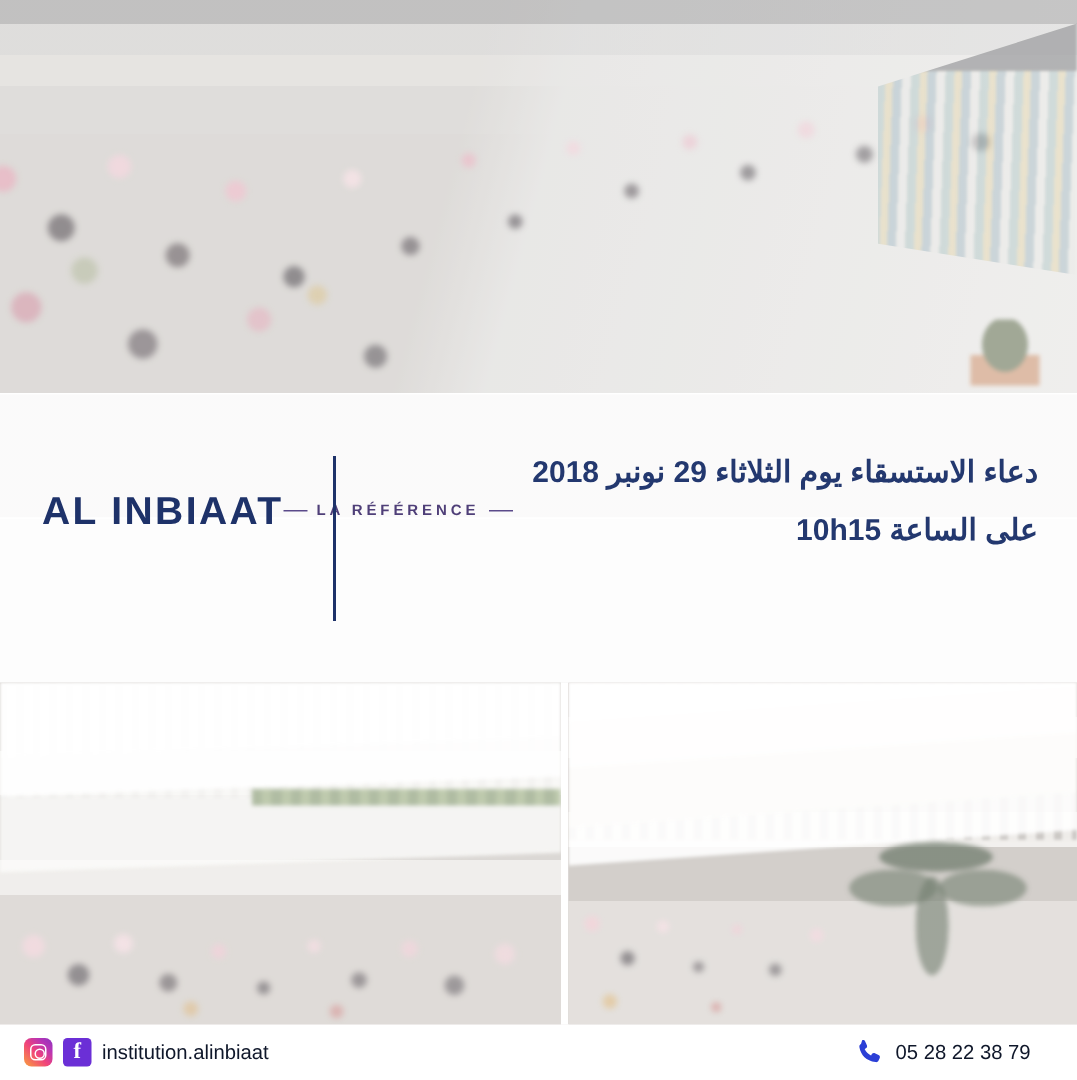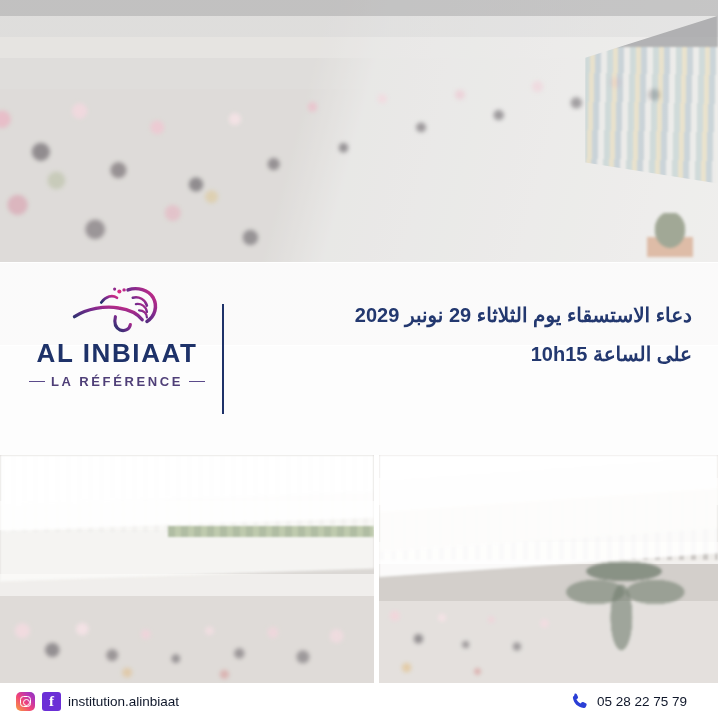--- a/index.html
+++ b/index.html
@@ -162,27 +162,27 @@
     background:
       linear-gradient(180deg,
         rgba(255,255,255,.80) 0 43%,
         rgba(255,255,255,.93) 43% 100%);
   }
   #band-top-rule{ position:absolute; left:0; top:262px; width:718px; height:1px; background:rgba(255,255,255,.85); }
   #band-mid-rule{ position:absolute; left:0; top:345px; width:718px; height:1px; background:rgba(255,255,255,.95); }
 
   
   #logo{ position:absolute; left:28px; top:282px; width:178px; height:112px;
-         display:flex; flex-direction:column; align-items:center; justify-content:flex-start; }
+         display:flex; flex-direction:row; align-items:center; justify-content:flex-start; }
   #logo-mark{ width:96px; height:52px; }
   #logo-word{ font-size:26px; letter-spacing:1.6px; font-weight:bold; color:#1e3269;
               margin-top:4px; white-space:nowrap; }
   #logo-tag{ display:flex; align-items:center; gap:6px; margin-top:5px; }
   #logo-tag .dash{ width:16px; height:1.5px; background:#5b4a8a; }
-  #logo-tag .txt{ font-size:13px; letter-spacing:2.6px; color:#4f3f78; font-weight:bold; white-space:nowrap; }
+  #logo-tag .txt{ font-size:10px; letter-spacing:2.6px; color:#4f3f78; font-weight:bold; white-space:nowrap; }
 
   
   #v-divider{ position:absolute; left:222px; top:304px; width:2px; height:110px; background:#1e3269; }
 
   
   #headline{ position:absolute; right:26px; top:296px; width:440px;
              direction:rtl; text-align:right; color:#23386f; }
   #headline .line{ font-size:20px; font-weight:bold; line-height:39px; white-space:nowrap; }
 
   
@@ -264,36 +264,36 @@
     <div id="logo-tag">
       <span class="dash"></span>
       <span class="txt">LA RÉFÉRENCE</span>
       <span class="dash"></span>
     </div>
   </div>
 
   <div id="v-divider"></div>
 
   <div id="headline">
-    <div class="line">دعاء الاستسقاء يوم الثلاثاء 29 نونبر 2029</div>
+    <div class="line">دعاء الاستسقاء يوم الثلاثاء 29 نونبر 2018</div>
     <div class="line">على الساعة 10h15</div>
   </div>
 
   <div id="footer">
 
     <div class="fgroup" id="f-social">
       <span class="ig">
           <i></i>
         </span>
       <span class="fb">f</span>
       <span class="label">institution.alinbiaat</span>
     </div>
 
 
     <div class="fgroup" id="f-phone">
       <svg class="phone" viewBox="0 0 24 24">
         <path d="M6.6 2.9c.9-.4 1.9 0 2.3.9l1.3 2.8c.4.8.1 1.8-.7 2.3l-1 .6c.9 2.2 2.7 4 4.9 4.9l.6-1c.5-.8 1.5-1.1 2.3-.7l2.8 1.3c.9.4 1.3 1.4.9 2.3l-.9 2c-.4.9-1.3 1.4-2.3 1.2C9.6 18.3 5.7 14.4 4.5 8.1c-.2-1 .3-1.9 1.2-2.3z" fill="#2b3fd6"></path>
       </svg>
-      <span class="label">05 28 22 75 79</span>
+      <span class="label">05 28 22 38 79</span>
     </div>
 
   </div>
 </div>
 
 </body></html>

